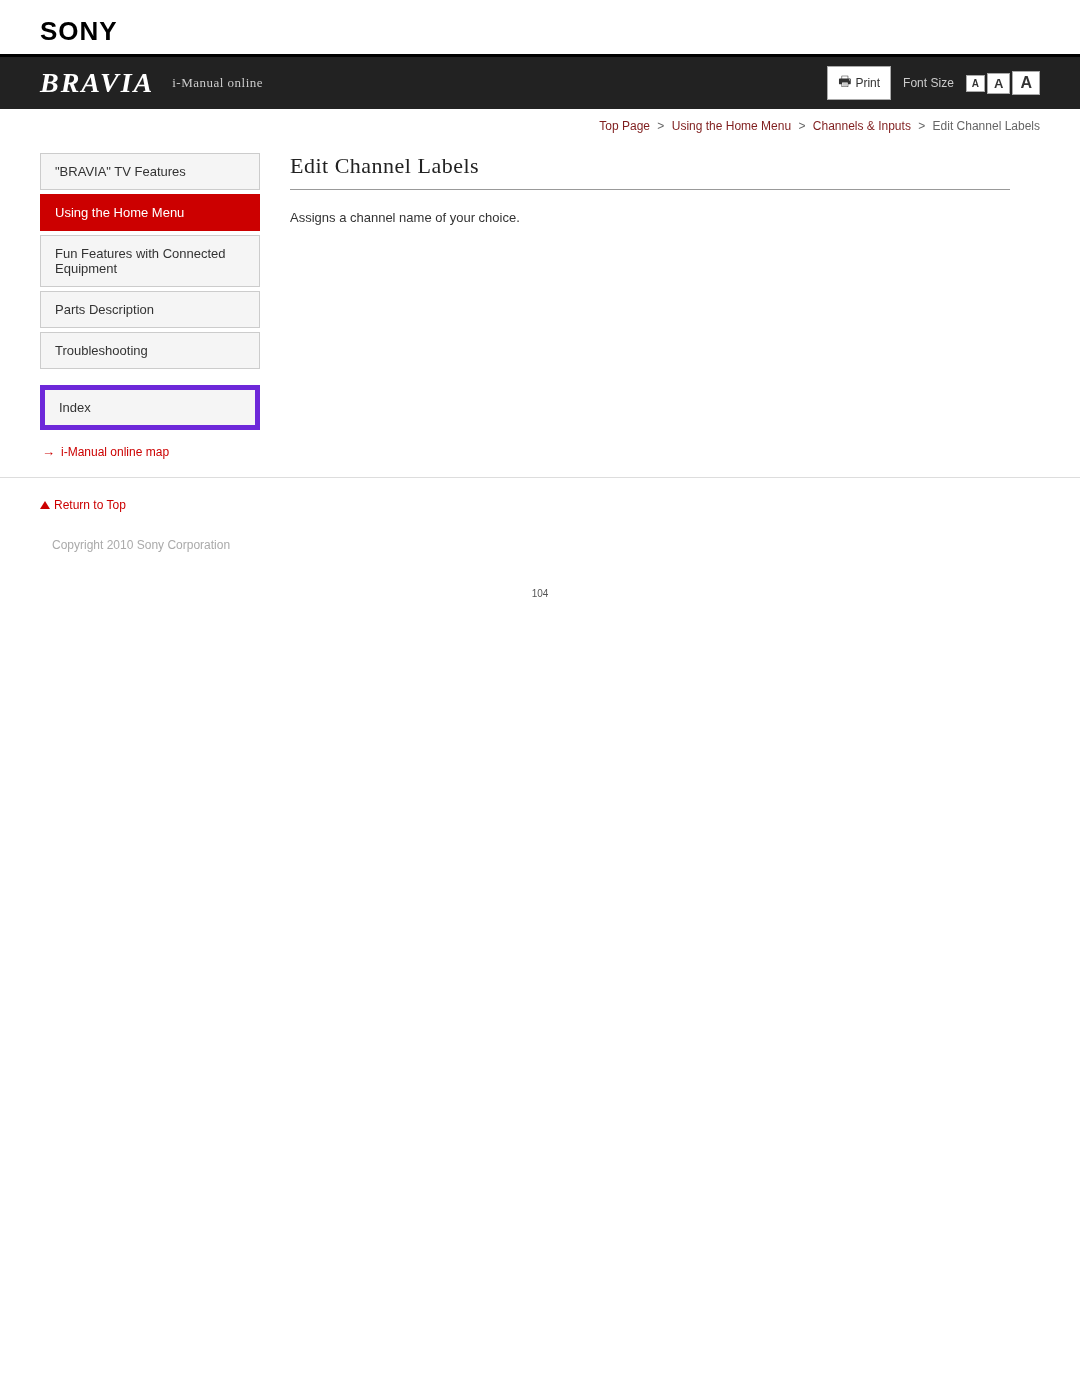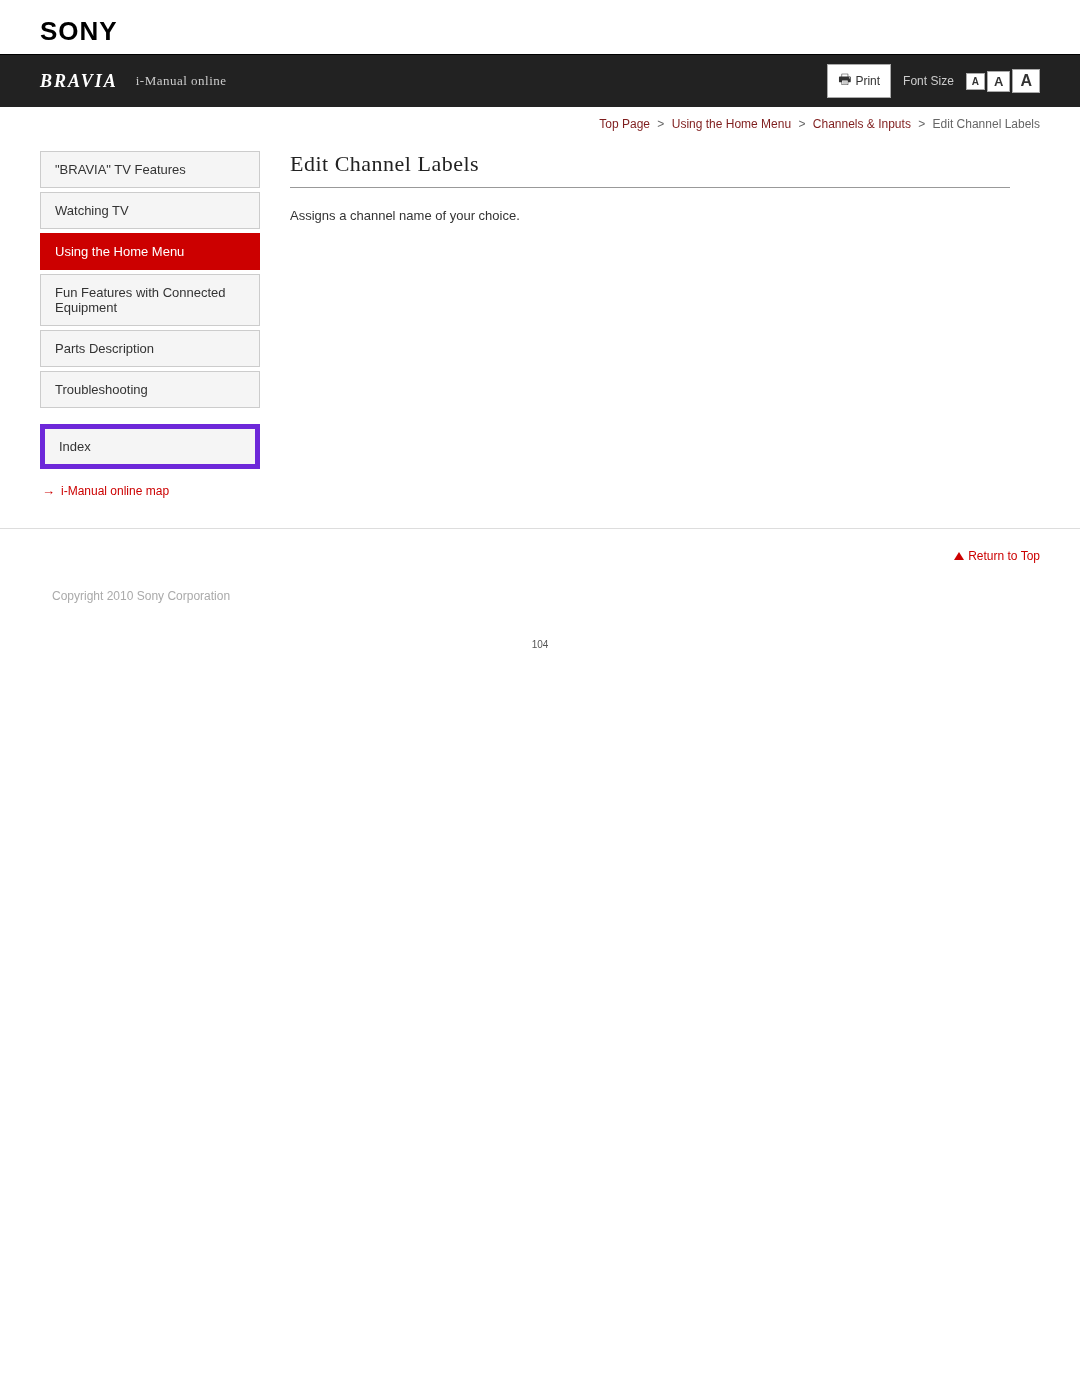--- a/index.html
+++ b/index.html
@@ -8,21 +8,21 @@
       font-size: 14px;
       background: #fff;
       color: #333;
       width: 1080px;
       min-height: 1397px;
     }
 
     
     .logo-bar {
       padding: 18px 40px 10px 40px;
-      border-bottom: 1px solid #000000;
+      border-bottom: 3px solid #000000;
     }
     .sony-logo {
       display: flex;
       flex-direction: column;
       line-height: 1;
     }
     .sony-wordmark {
       font-size: 26px;
       font-weight: 900;
       letter-spacing: 1px;
@@ -43,21 +43,21 @@
       justify-content: space-between;
       padding: 0 40px;
       height: 52px;
     }
     .bravia-left {
       display: flex;
       align-items: center;
       gap: 18px;
     }
     .bravia-logo {
-      font-size: 18px;
+      font-size: 28px;
       font-weight: 900;
       font-style: italic;
       color: #fff;
       letter-spacing: 2px;
       font-family: Georgia, serif;
     }
     .bravia-subtitle {
       color: #ccc;
       font-size: 13px;
       letter-spacing: 0.5px;
@@ -188,24 +188,24 @@
     }
     .page-description {
       font-size: 13px;
       color: #333;
       line-height: 1.6;
     }
 
     
     .return-to-top-row {
       display: flex;
-      justify-content: flex-end;
+      justify-content: flex-start;
       padding: 20px 40px 10px 40px;
       border-top: 1px solid #ddd;
-      margin-top: 30px;
+      margin-top: 18px;
     }
     .return-to-top {
       color: #c00;
       font-size: 12px;
       cursor: pointer;
       text-decoration: none;
       display: flex;
       align-items: center;
       gap: 4px;
     }
@@ -270,23 +270,20 @@
   <span class="breadcrumb-separator">&gt;</span>
   <span>Edit Channel Labels</span>
 </div>
 
 <div class="main-layout">
 
   <div class="sidebar">
     <div class="sidebar-item">
       <span>"BRAVIA" TV Features</span>
     </div>
-    <div class="sidebar-item">
-      <span>Watching TV</span>
-    </div>
     <div class="sidebar-item active">
       <span>Using the Home Menu</span>
     </div>
     <div class="sidebar-item">
       <span>Fun Features with Connected Equipment</span>
     </div>
     <div class="sidebar-item">
       <span>Parts Description</span>
     </div>
     <div class="sidebar-item">

